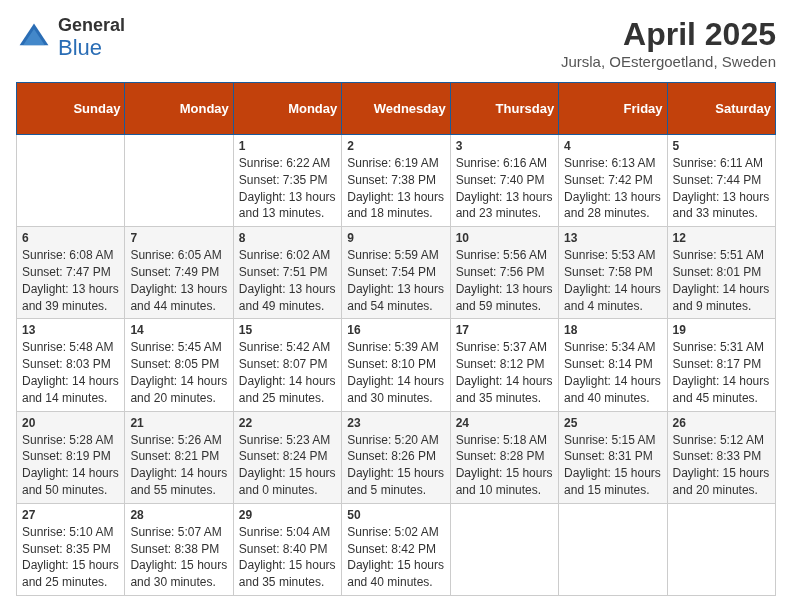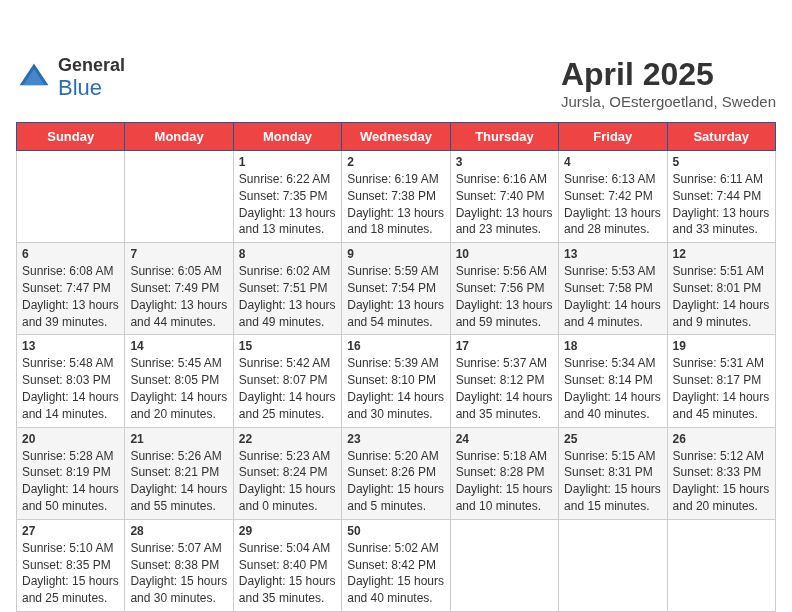--- a/index.html
+++ b/index.html
@@ -8,21 +8,20 @@
       background: #fff;
       width: 792px;
       min-height: 612px;
       padding: 16px;
     }
     .header-section {
       display: flex;
       justify-content: space-between;
       align-items: flex-start;
       margin-bottom: 12px;
-      margin-top: 40px;
     }
     .logo {
       display: flex;
       align-items: center;
       gap: 6px;
     }
     .logo-text {
       display: flex;
       flex-direction: column;
       line-height: 1.1;
@@ -35,43 +34,43 @@
     .logo-blue {
       font-size: 22px;
       font-weight: normal;
       color: #2a6db5;
     }
     .logo-icon {
       width: 36px;
       height: 36px;
     }
     .title-section {
-      text-align: left;
+      text-align: right;
     }
     .month-title {
       font-size: 32px;
       font-weight: bold;
       color: #333;
     }
     .location-title {
       font-size: 15px;
       color: #555;
     }
     .calendar {
       width: 100%;
       border-collapse: collapse;
       border: 1px solid #ccc;
     }
     .calendar th {
-      background-color: #ef4444;
+      background-color: #c2410c;
       color: white;
       font-size: 13px;
       font-weight: bold;
-      padding: 6px 4px;
-      text-align: center;
+      padding: 18px 4px;
+      text-align: right;
       border: 1px solid #1a5a9a;
     }
     .calendar td {
       vertical-align: top;
       padding: 4px 5px;
       border: 1px solid #ccc;
       font-size: 10.5px;
       color: #333;
       width: 108px;
       min-height: 80px;

